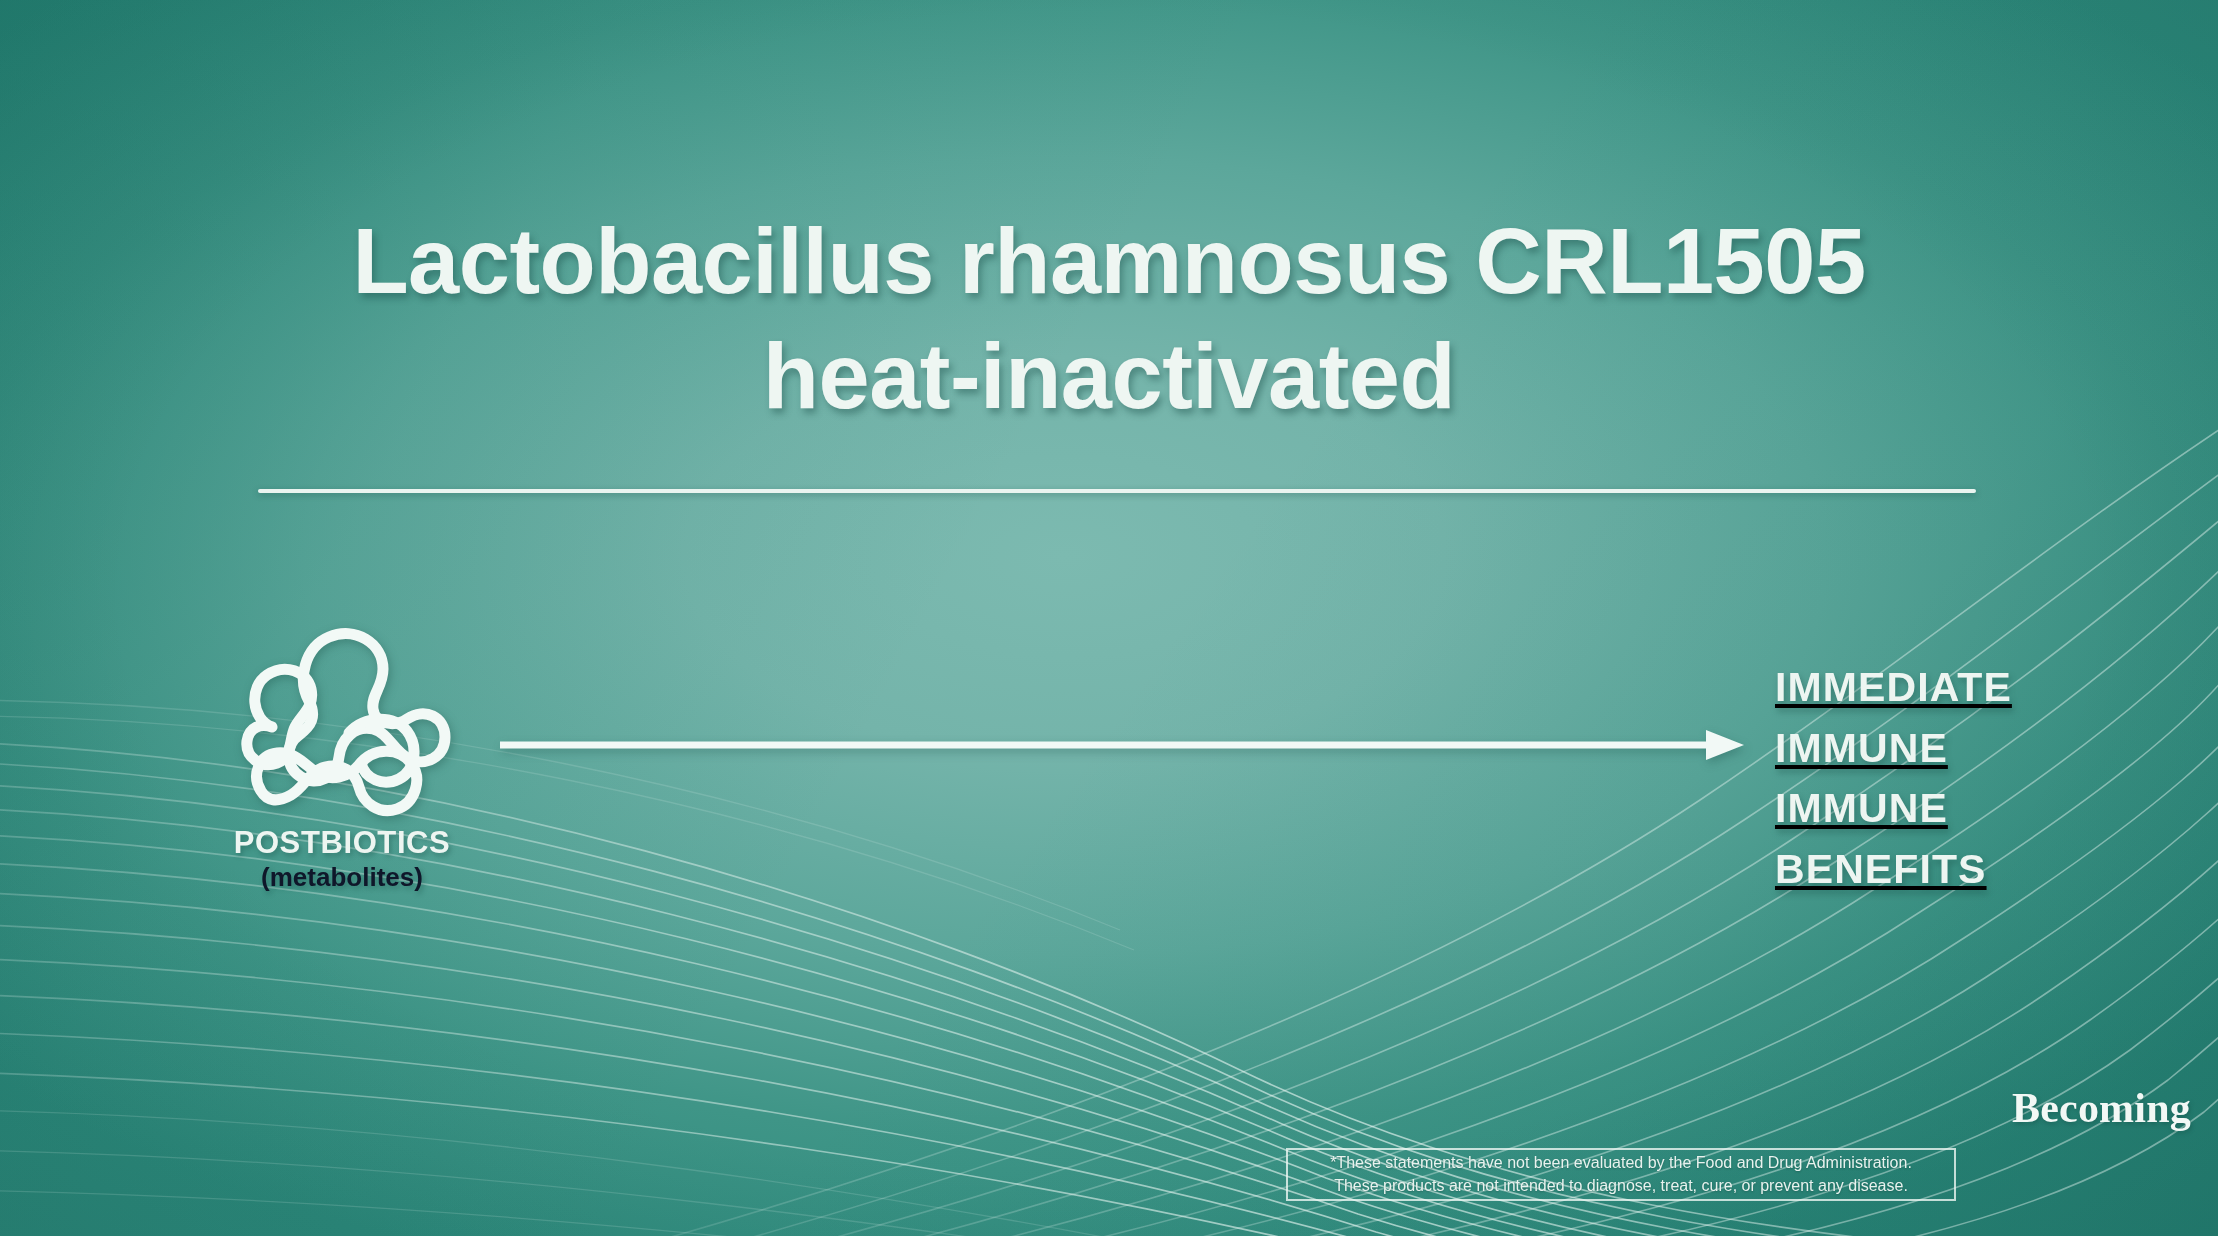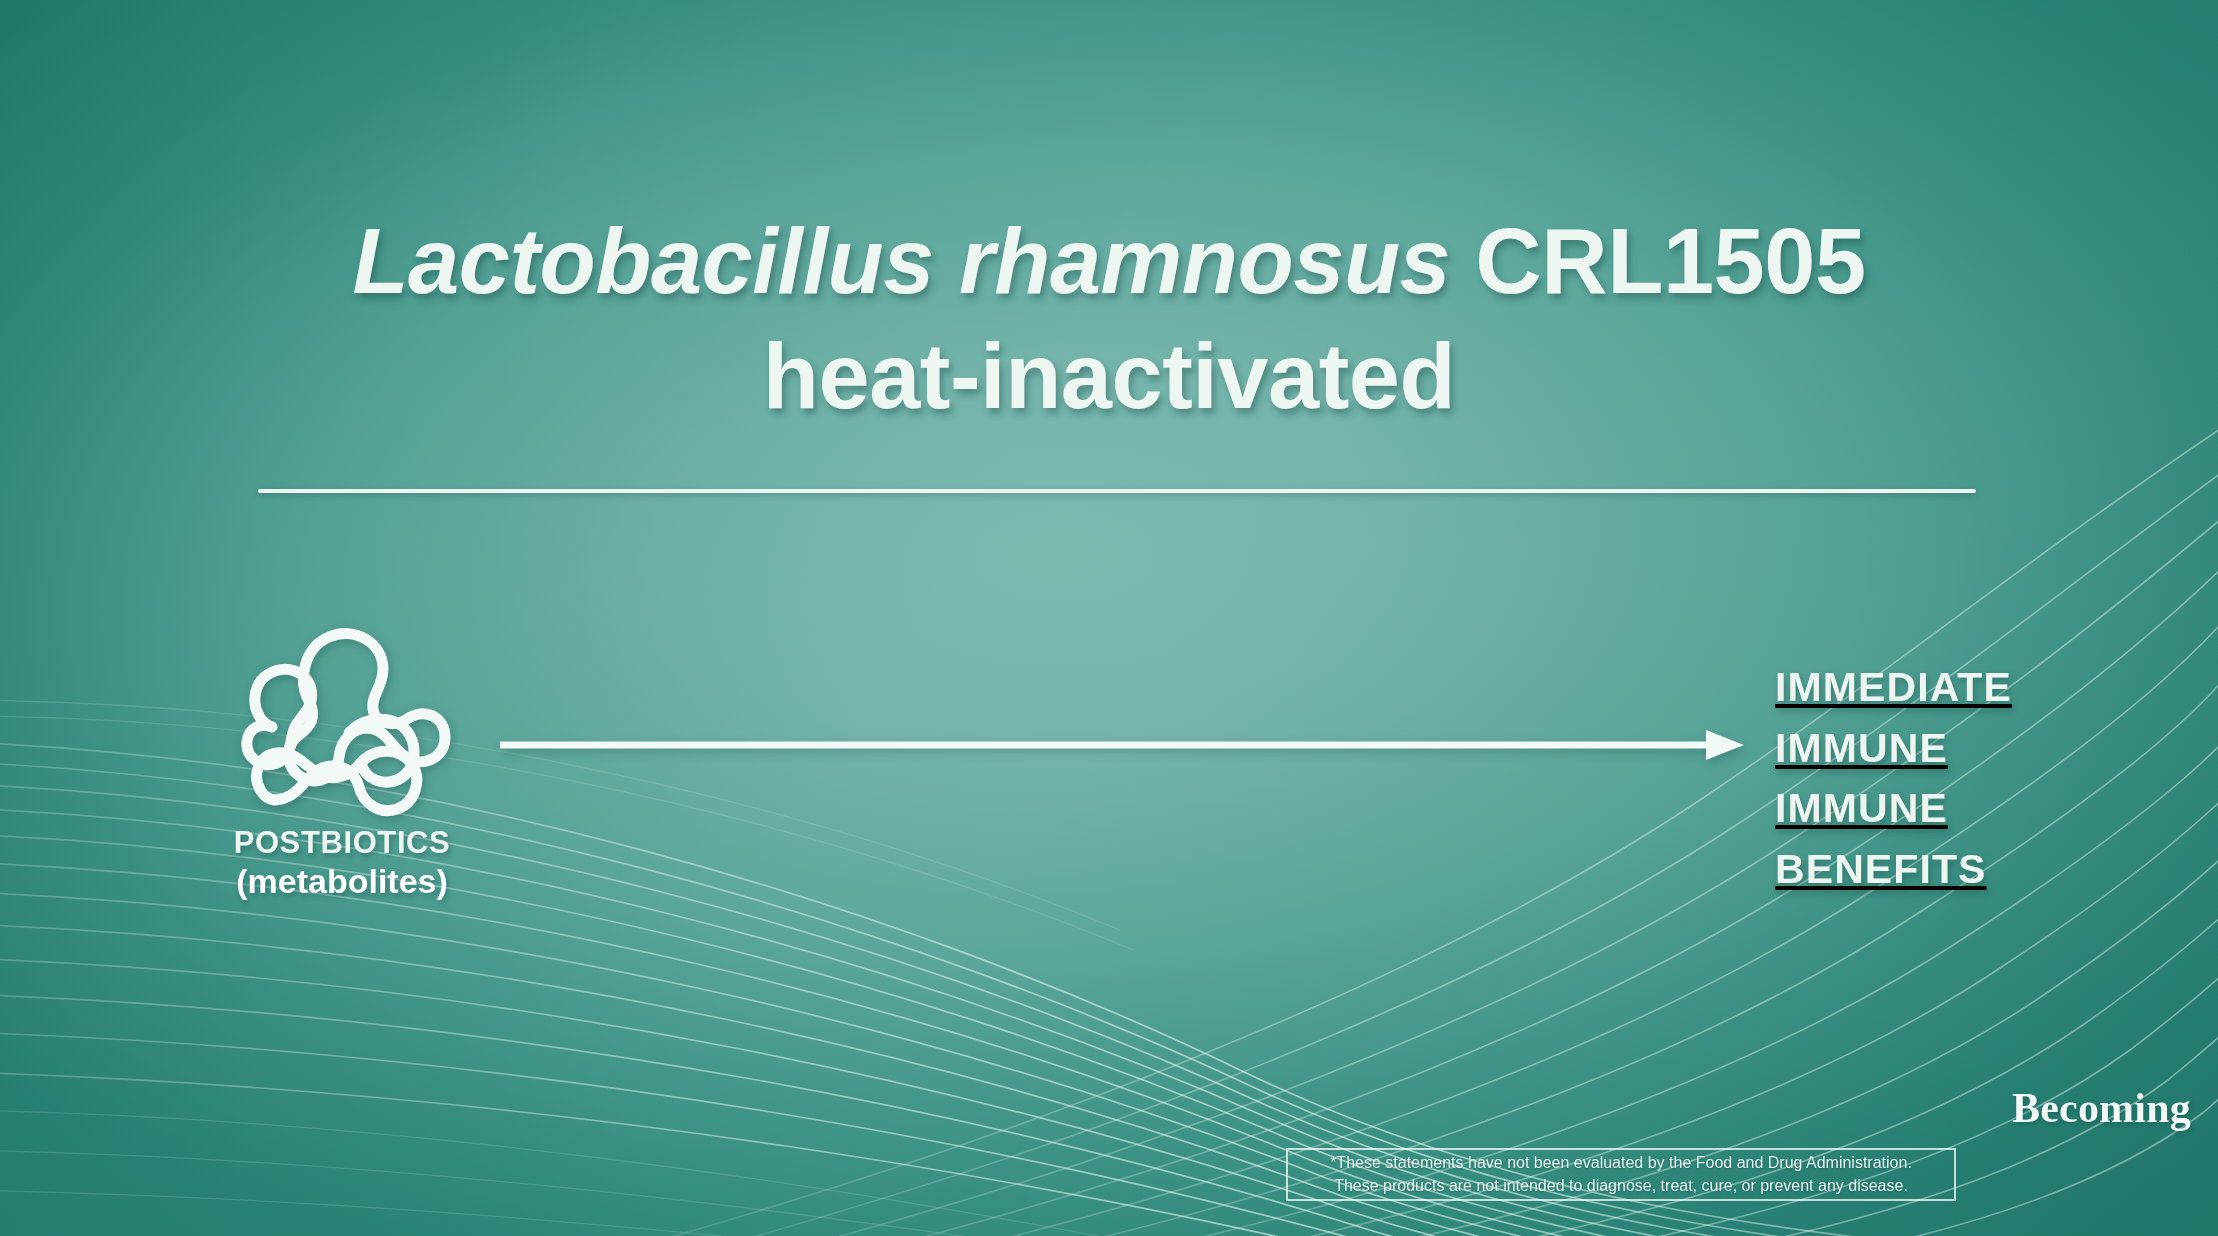--- a/index.html
+++ b/index.html
@@ -73,21 +73,21 @@
   }
   .title-line {
     color: #eef6f2;
     font-size: 92px;
     font-weight: 700;
     line-height: 1.08;
     letter-spacing: -0.5px;
     text-shadow: 3px 5px 7px rgba(20,70,64,0.40);
     white-space: nowrap;
   }
-  .title-sci { font-style: italic; }
+  .title-sci { }
   .title-strain { font-style: normal; }
   .title-line2 { margin-top: 16px; }
 
   .divider {
     position: absolute;
     left: 258px;
     top: 489px;
     width: 1718px;
     height: 4px;
     background: #eaf4f0;
@@ -121,22 +121,22 @@
   .pb-label {
     margin-top: 0;
     color: #edf5f1;
     font-size: 31px;
     font-weight: 700;
     letter-spacing: 0.6px;
     text-shadow: 2px 3px 5px rgba(18,70,62,0.36);
   }
   .pb-sub {
     margin-top: 1px;
-    color: #ffffff;
-    font-size: 34px;
+    color: #0f172a;
+    font-size: 26px;
     font-weight: 700;
     text-shadow: 2px 3px 5px rgba(18,70,62,0.36);
   }
 
   .arrow-wrap {
     position: absolute;
     left: 500px;
     top: 110px;
     width: 1250px;
     height: 40px;

